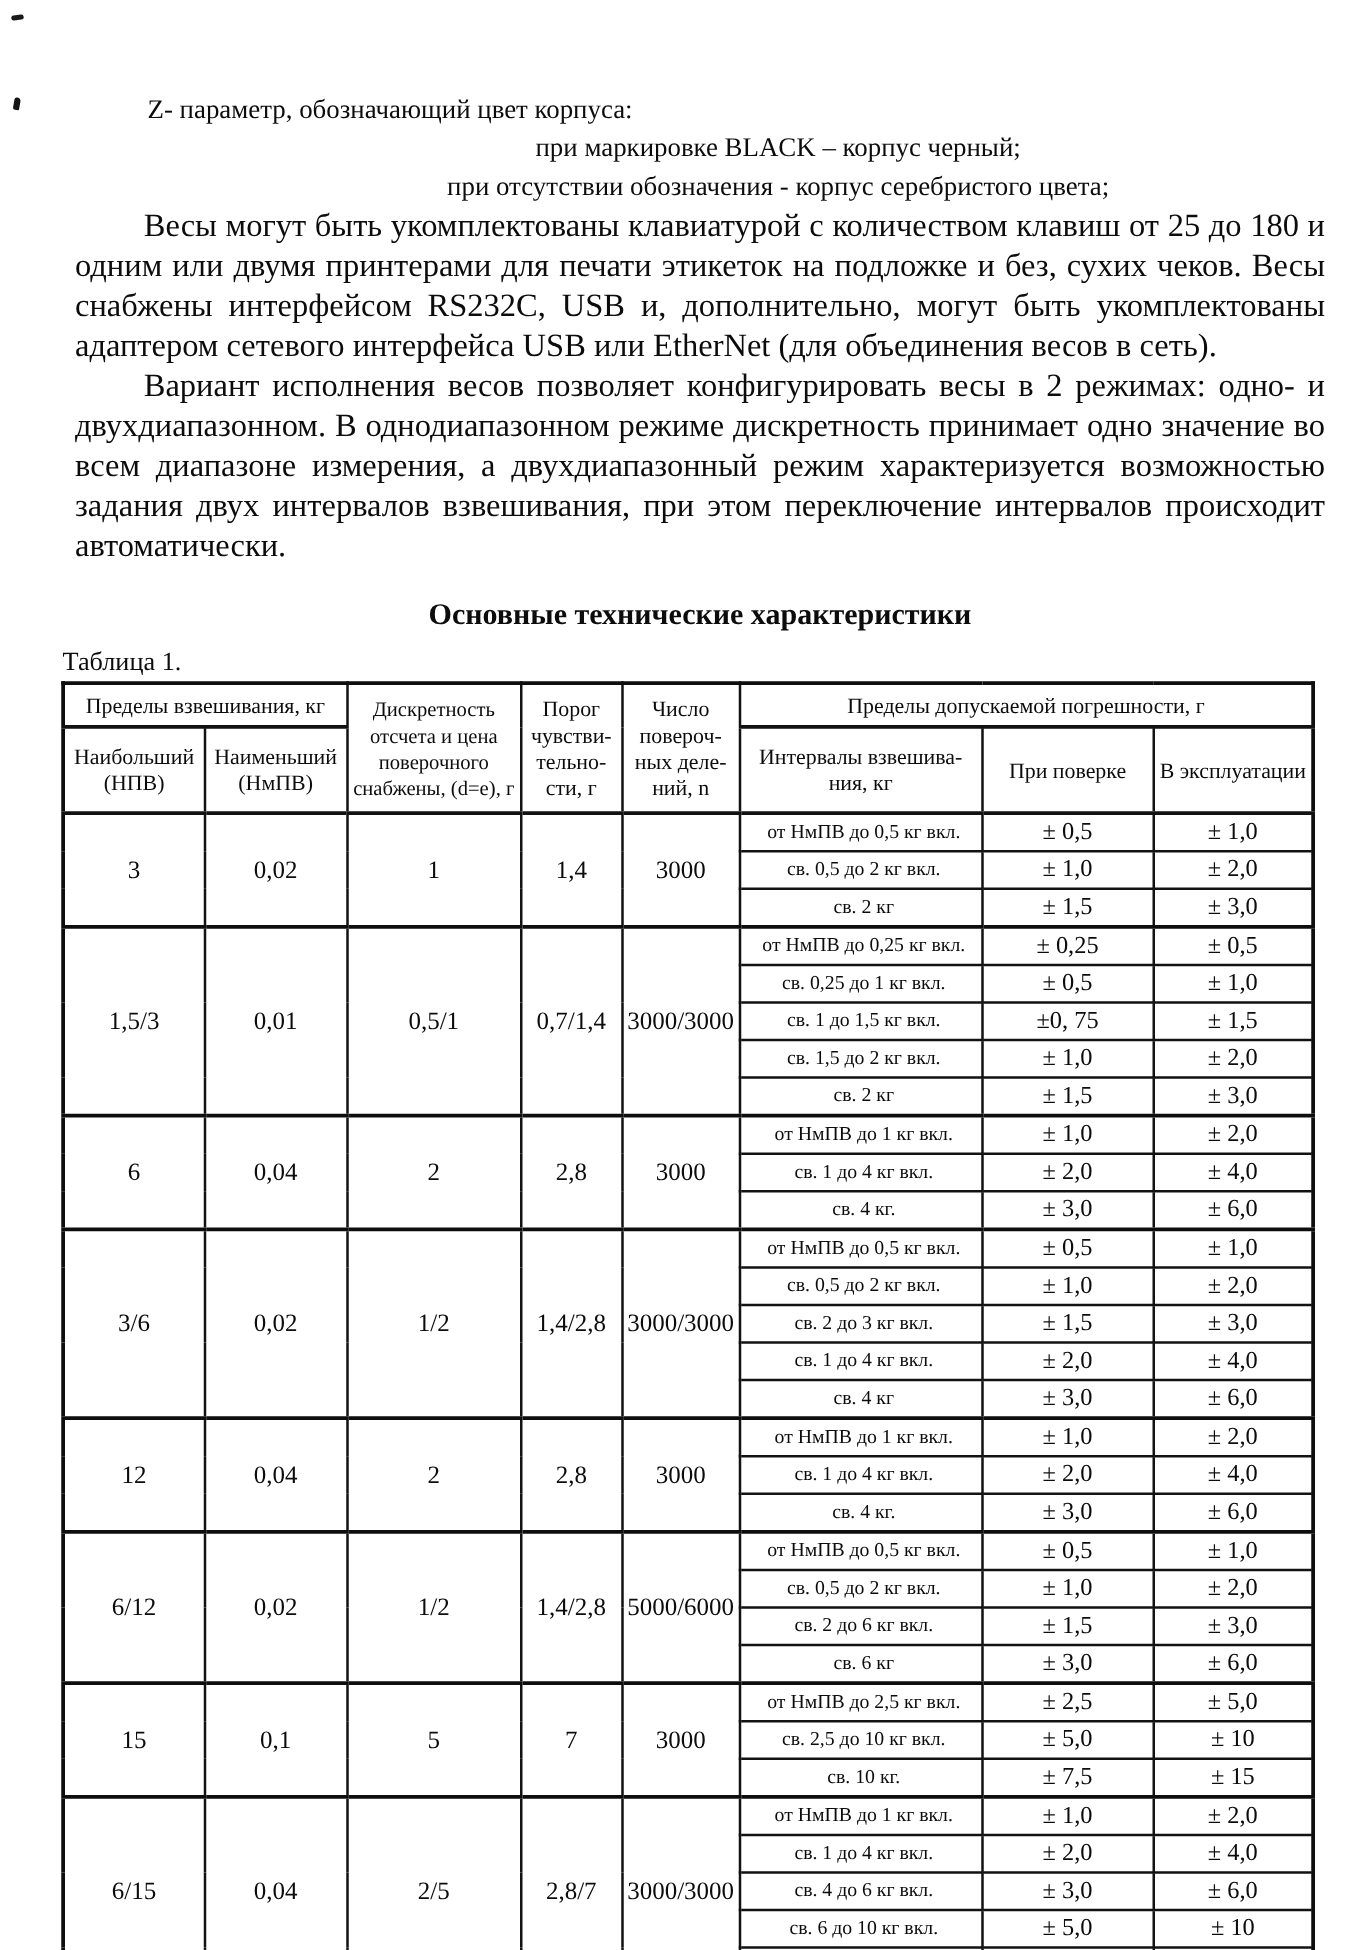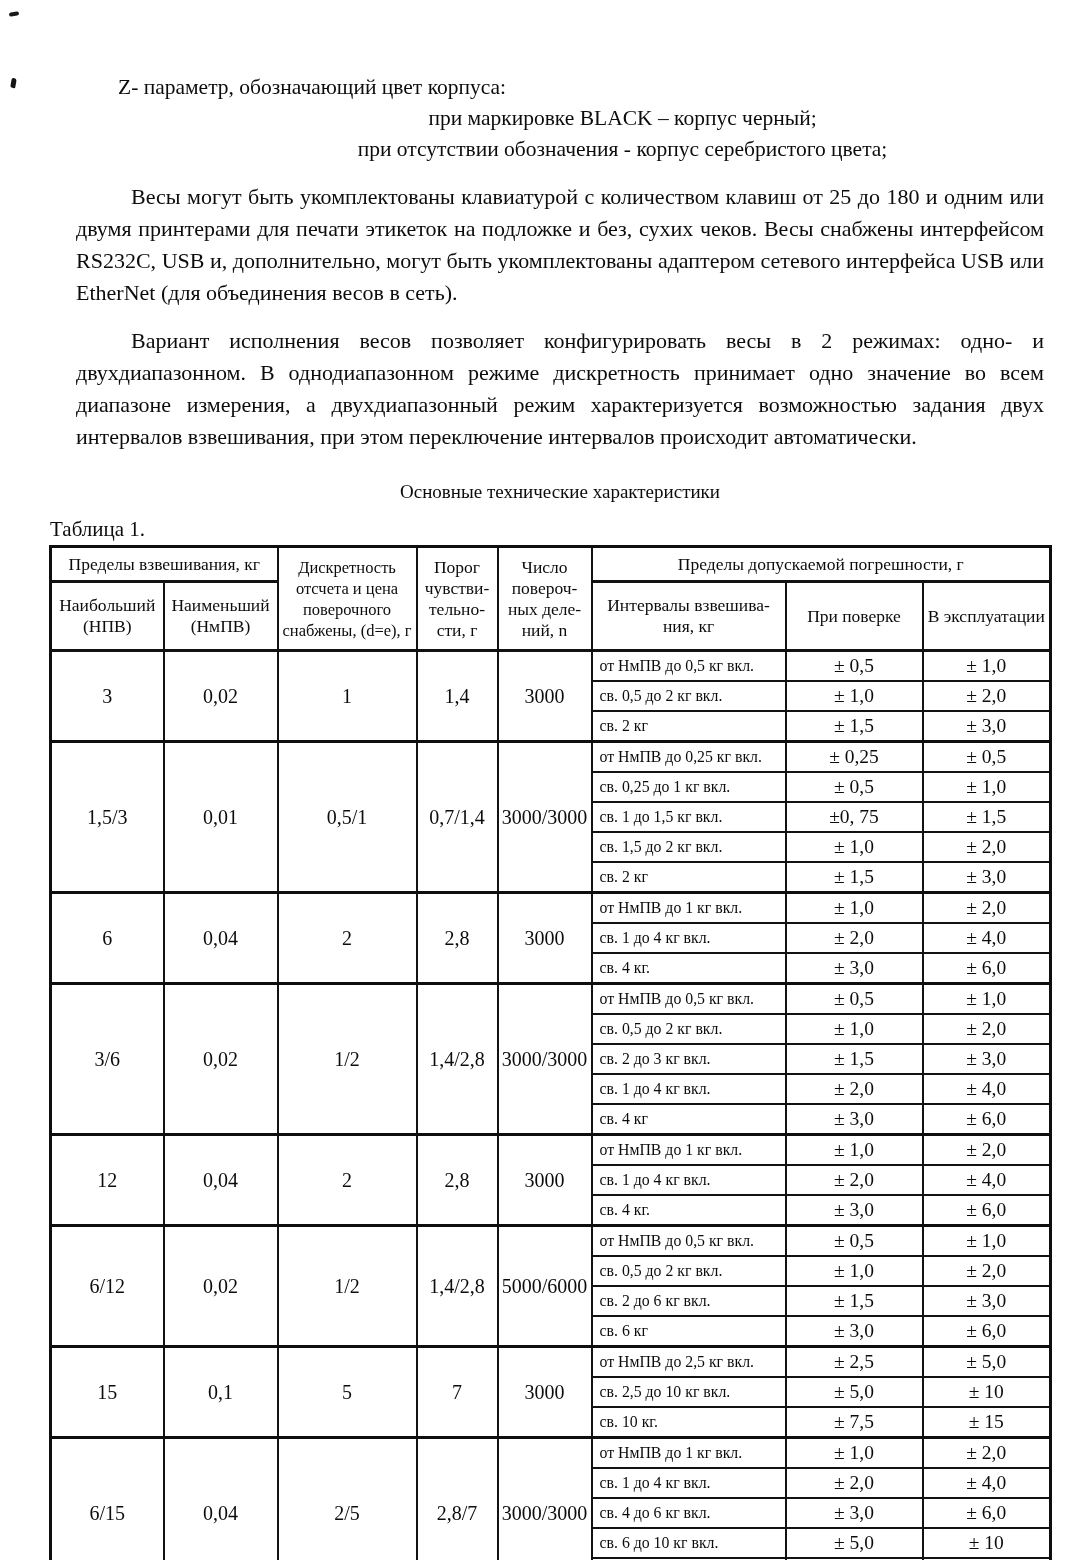--- a/index.html
+++ b/index.html
@@ -17,26 +17,26 @@
   }
   .scan-artifact-2{
     position:absolute;left:11px;top:78px;width:5px;height:10px;
     background:#141414;border-radius:2px 3px 1px 2px;transform:rotate(10deg);
   }
   .content{padding:72px 32px 0 60px;}
   .intro-line{margin:0;font-size:21.5px;line-height:31px;}
   .indent-1{padding-left:58px;}
   .indent-2{padding-left:125px;text-align:center;}
   .para{
-    margin:16px;font-size:22px;line-height:32px;
+    margin:0;font-size:26px;line-height:32px;
     text-align:justify;text-indent:55px;
   }
   .section-title{
     margin:24px 0 0 0;text-align:center;
-    font-size:19px;font-weight:normal;line-height:30px;
+    font-size:24px;font-weight:bold;line-height:30px;
   }
   .table-caption{
     margin:8px 0 2px -10px;font-size:21px;line-height:28px;
   }
   table.specs{
     border-collapse:collapse;table-layout:fixed;
     width:1000px;margin-left:-11px;
     border:3px solid #0e0e0e;
   }
   .specs th,.specs td{
@@ -47,21 +47,21 @@
     font-weight:normal;font-size:17.5px;line-height:21px;
     text-align:center;vertical-align:middle;
     white-space:pre-line;padding:2px 3px;
   }
   .specs thead tr.h1 th{height:28px;}
   .specs thead tr.h2 th{height:62px;}
   .specs thead th{border-bottom-width:3px;}
   .specs tbody td{height:26px;vertical-align:middle;}
   .specs tbody tr.group-start td{border-top:3px solid #0e0e0e;}
   td.main-cell{text-align:center;font-size:20px;}
-  td.interval-cell{font-size:15.8px;text-align:left;padding:0 2px 0 7px;line-height:18px;}
+  td.interval-cell{font-size:15.8px;text-align:center;padding:0 2px 0 7px;line-height:18px;}
   td.num-cell{text-align:center;font-size:19.5px;}
 </style>
 </head>
 <body>
 
 <div class="scan-artifact-1"></div>
 <div class="scan-artifact-2"></div>
 
 <div class="content">
 

